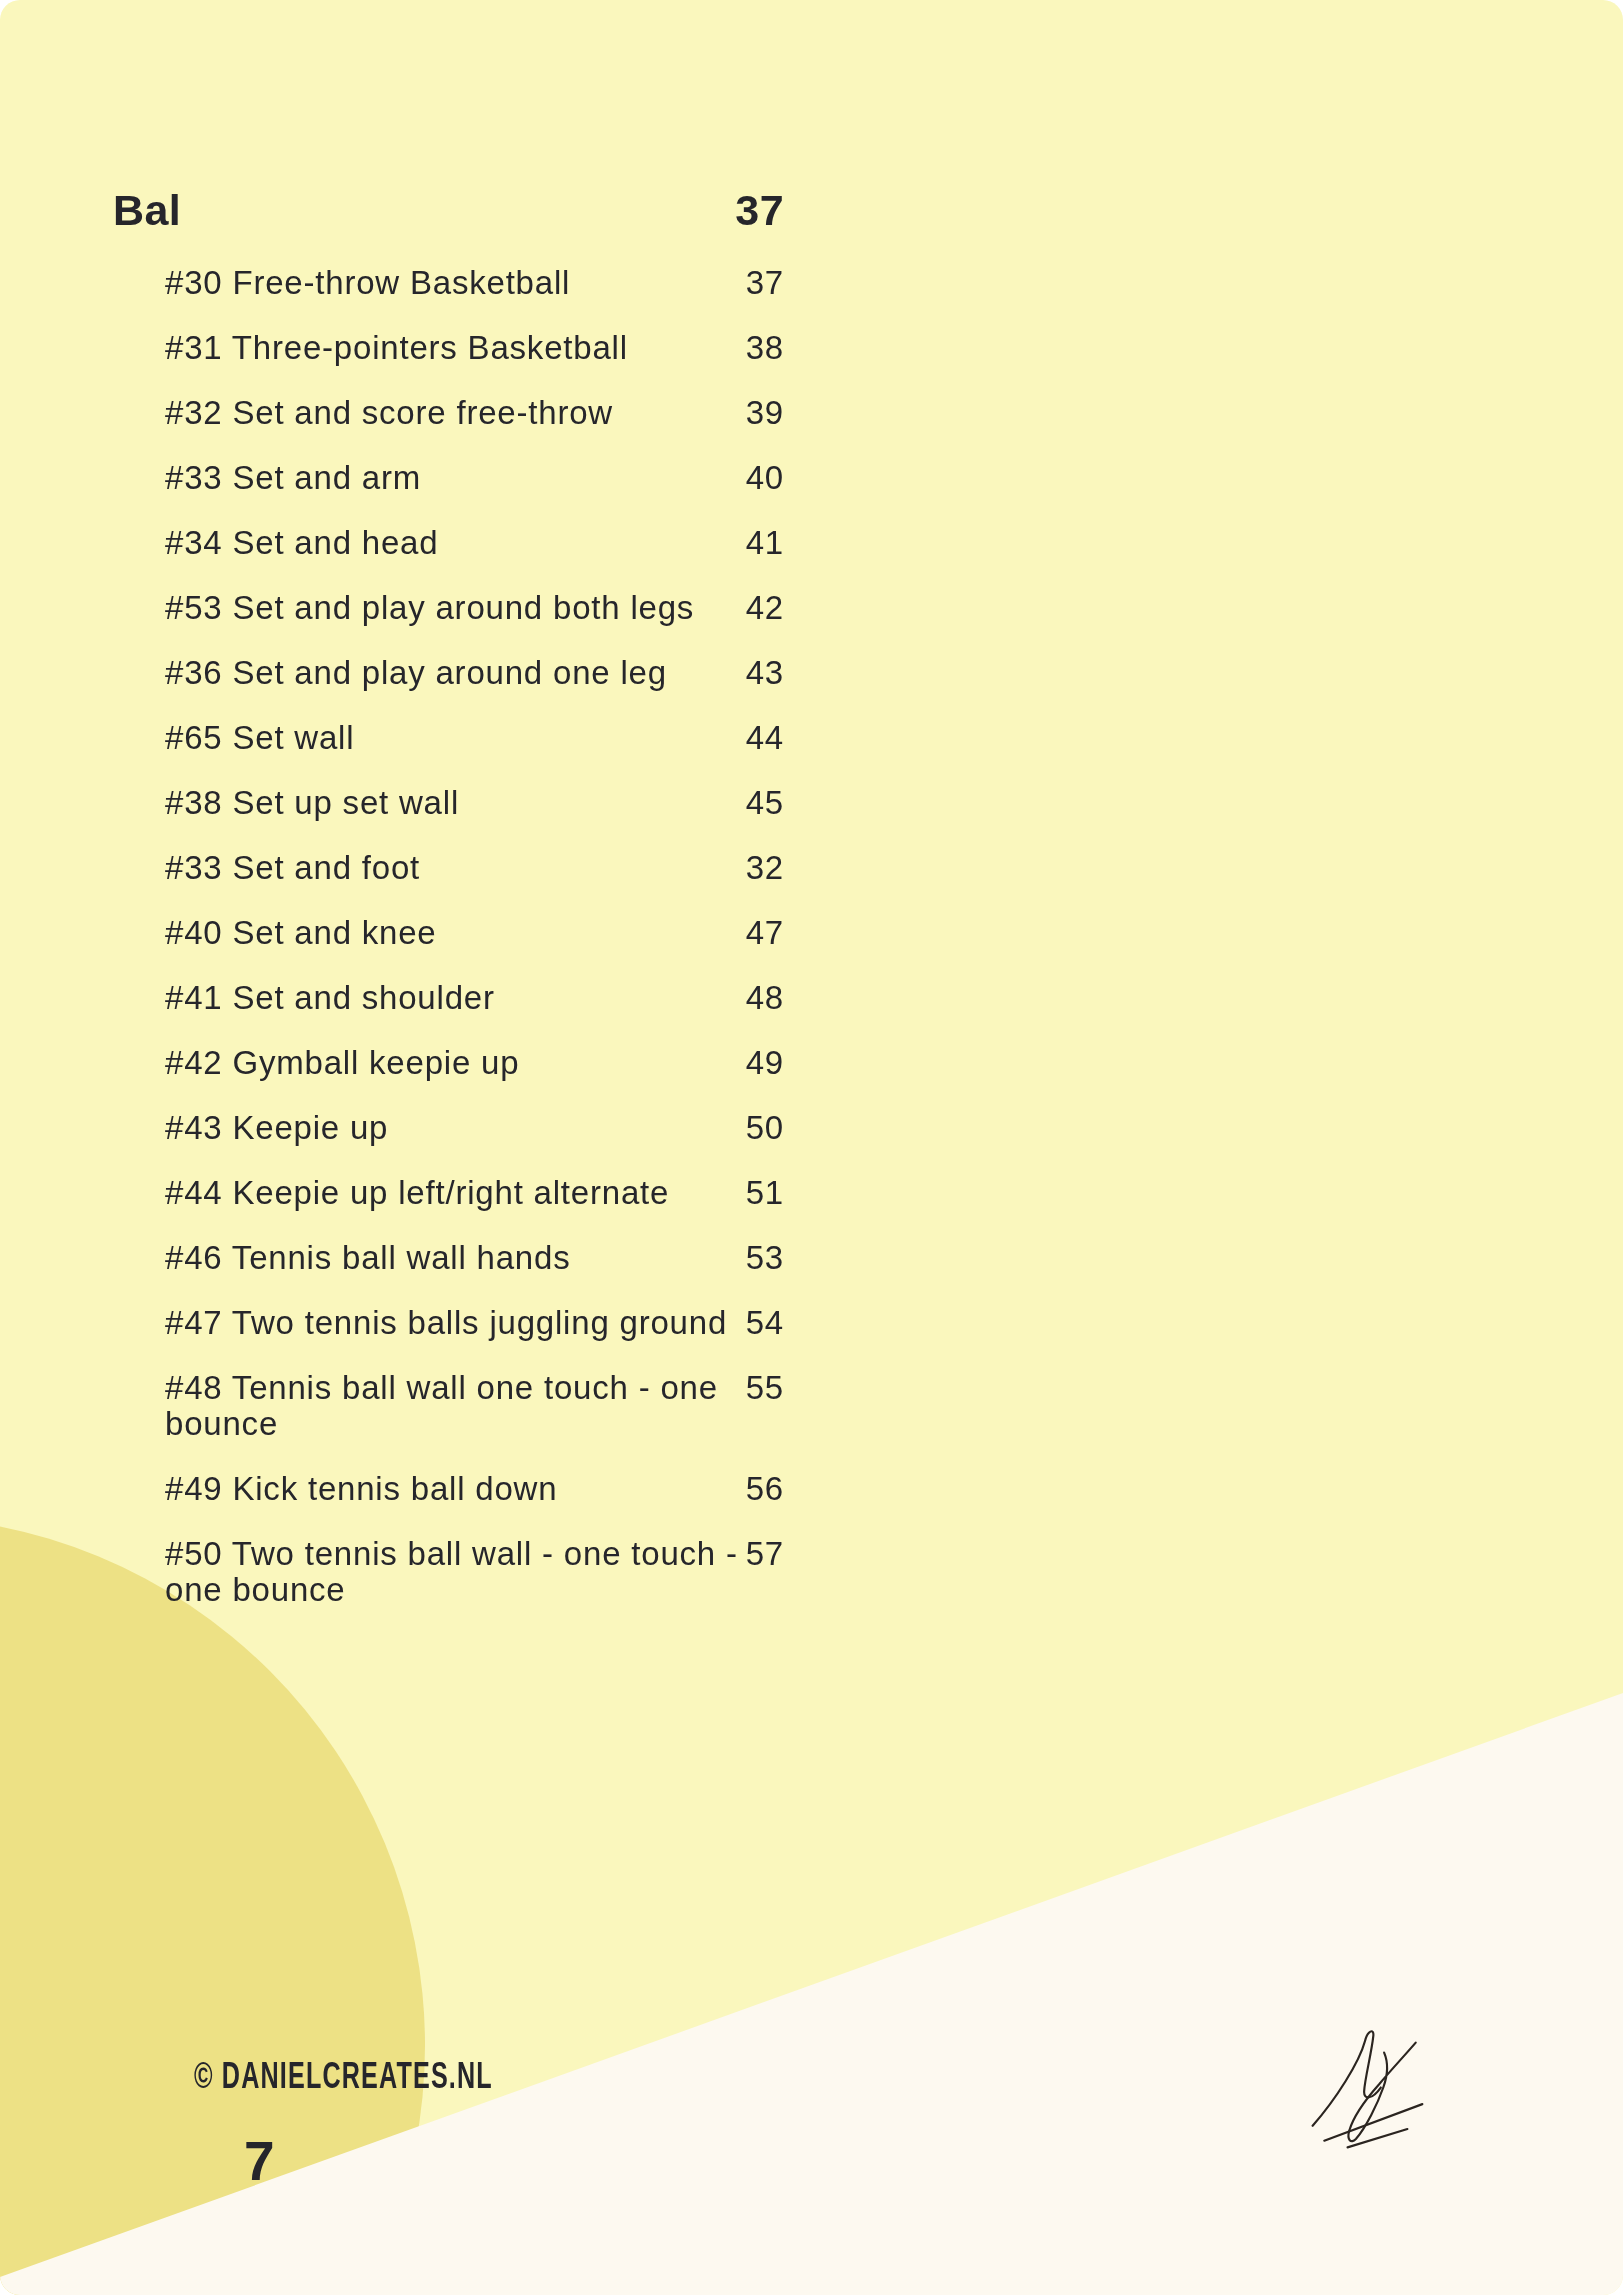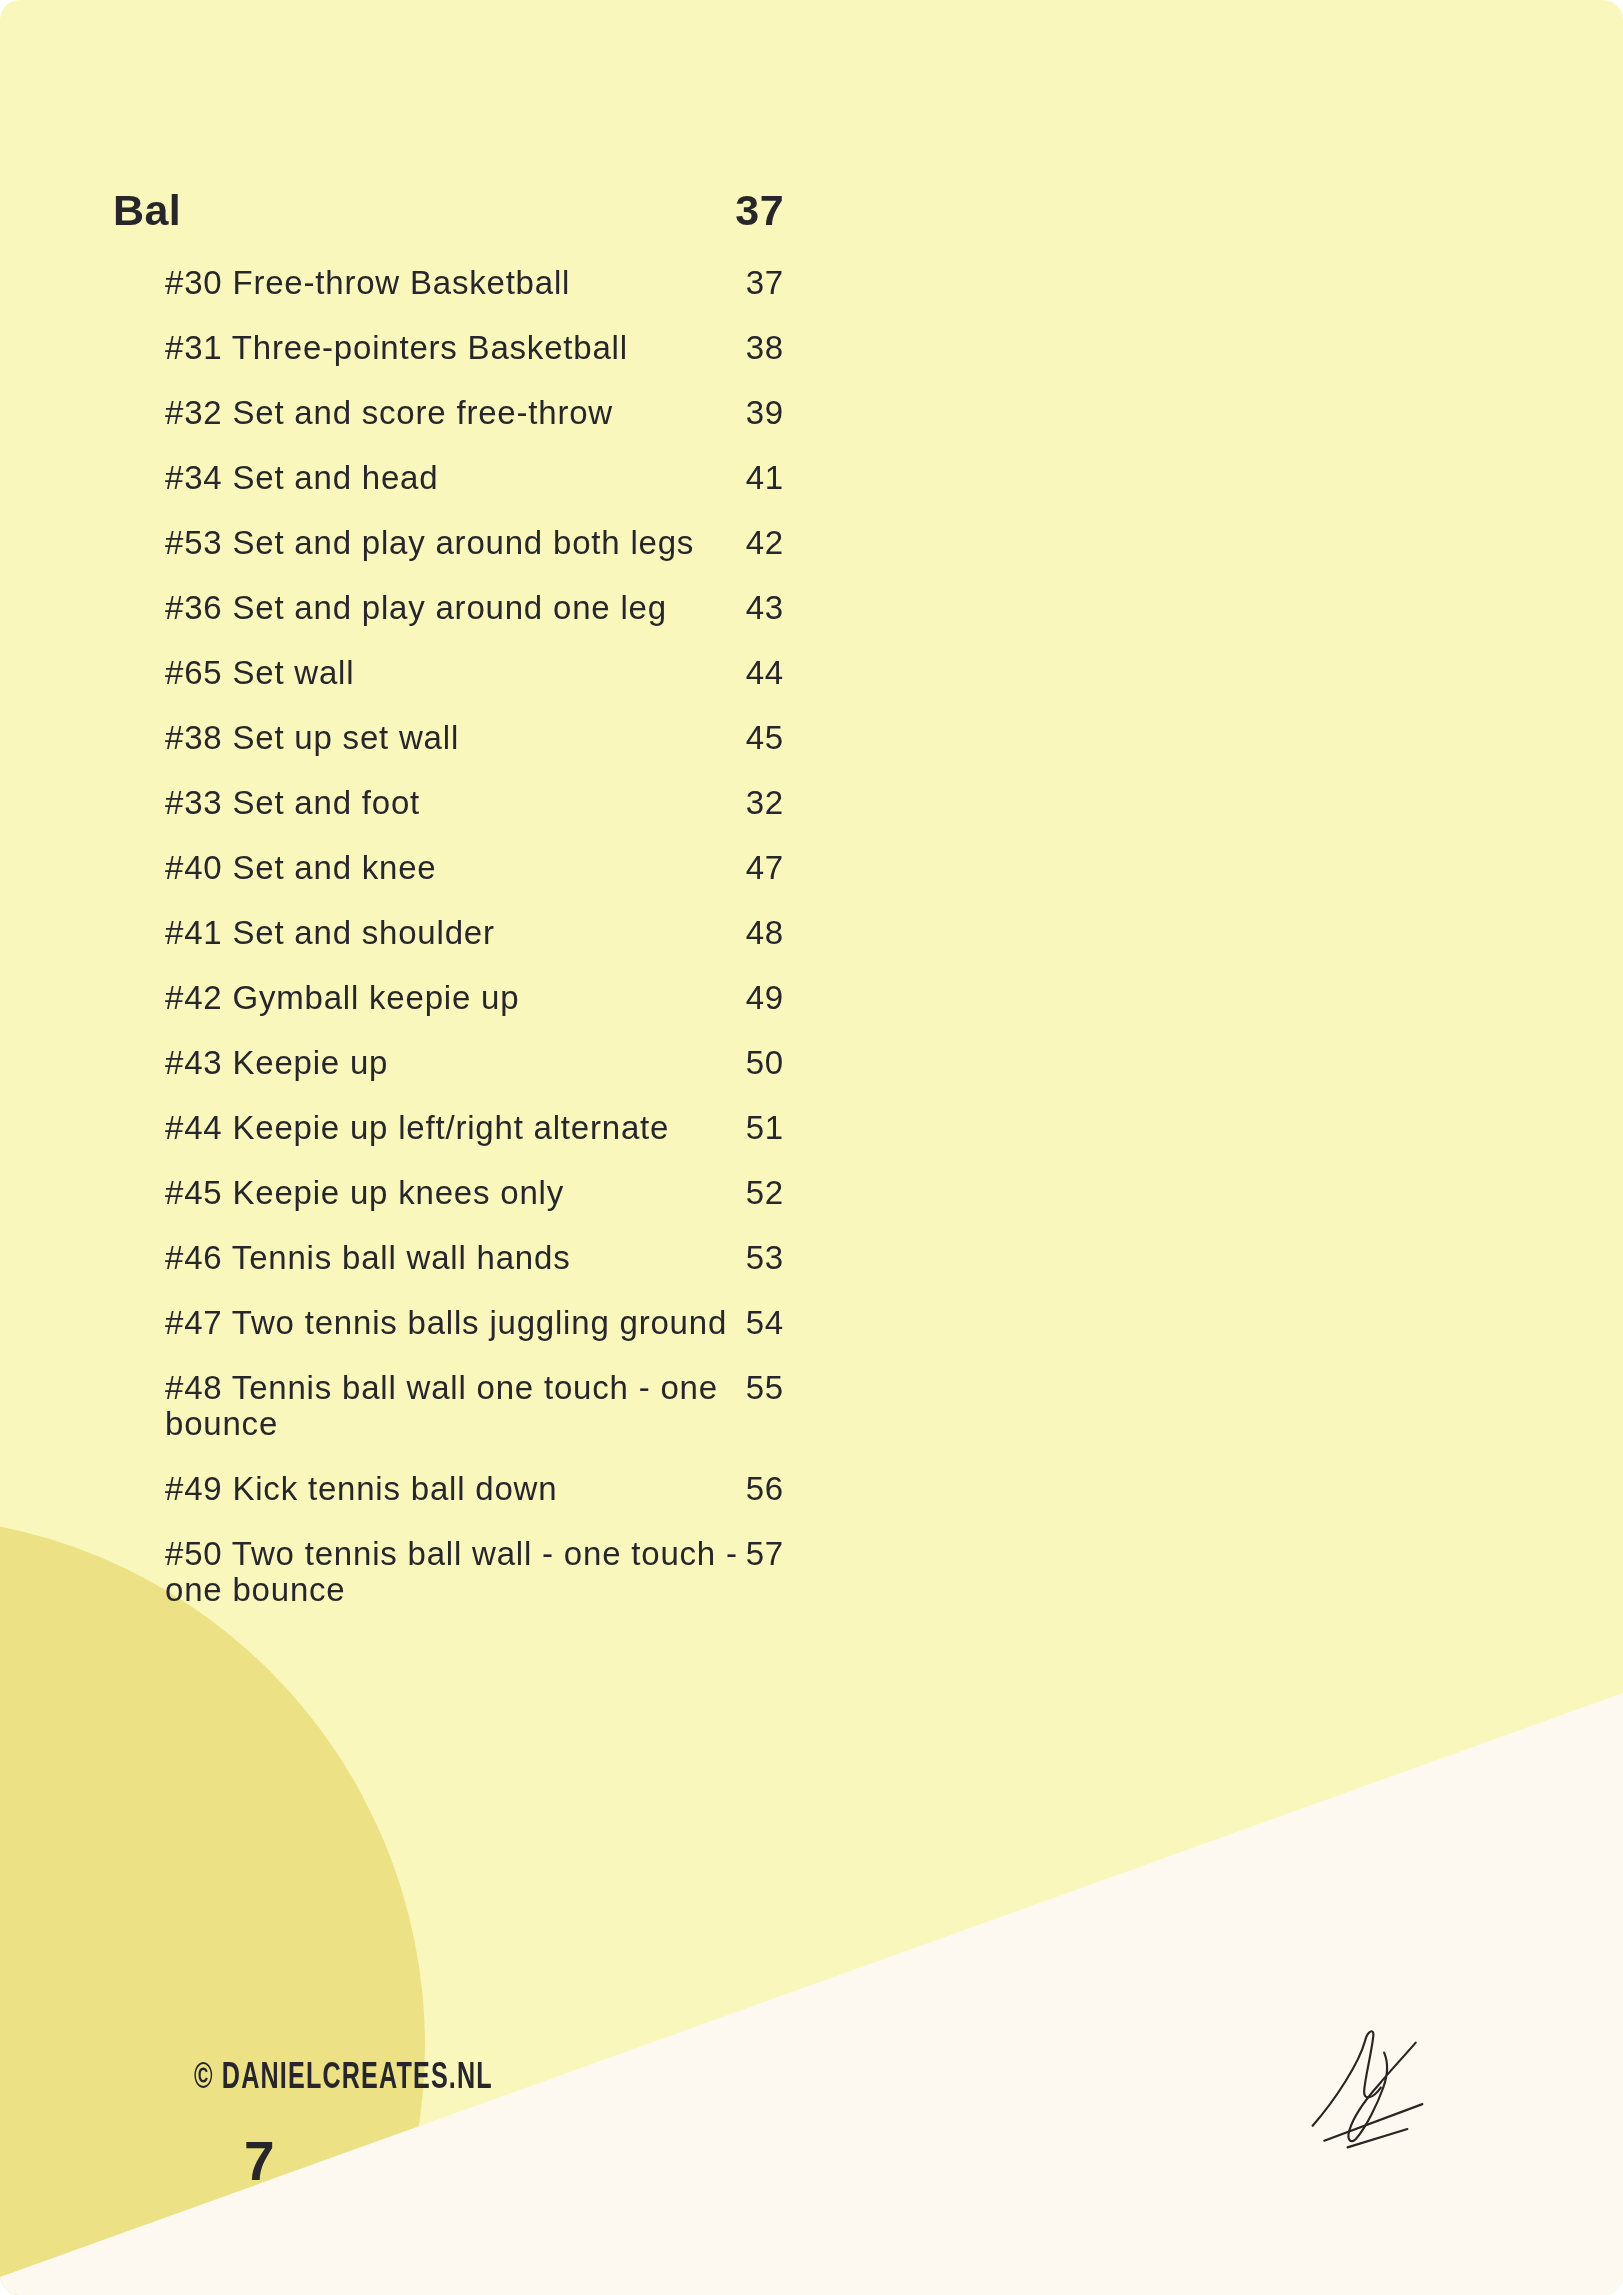--- a/index.html
+++ b/index.html
@@ -133,20 +133,24 @@
   <div class="entry-row">
     <span class="entry-label">#31 Three-pointers Basketball</span>
     <span class="entry-page">38</span>
   </div>
 
   <div class="entry-row">
     <span class="entry-label">#32 Set and score free-throw</span>
     <span class="entry-page">39</span>
   </div>
 
+  <div class="entry-row">
+    <span class="entry-label">#33 Set and arm</span>
+    <span class="entry-page">40</span>
+  </div>
 
   <div class="entry-row">
     <span class="entry-label">#34 Set and head</span>
     <span class="entry-page">41</span>
   </div>
 
   <div class="entry-row">
     <span class="entry-label">#53 Set and play around both legs</span>
     <span class="entry-page">42</span>
   </div>
@@ -189,24 +193,20 @@
   <div class="entry-row">
     <span class="entry-label">#43 Keepie up</span>
     <span class="entry-page">50</span>
   </div>
 
   <div class="entry-row">
     <span class="entry-label">#44 Keepie up left/right alternate</span>
     <span class="entry-page">51</span>
   </div>
 
-  <div class="entry-row">
-    <span class="entry-label">#45 Keepie up knees only</span>
-    <span class="entry-page">52</span>
-  </div>
 
   <div class="entry-row">
     <span class="entry-label">#46 Tennis ball wall hands</span>
     <span class="entry-page">53</span>
   </div>
 
   <div class="entry-row">
     <span class="entry-label">#47 Two tennis balls juggling ground</span>
     <span class="entry-page">54</span>
   </div>

